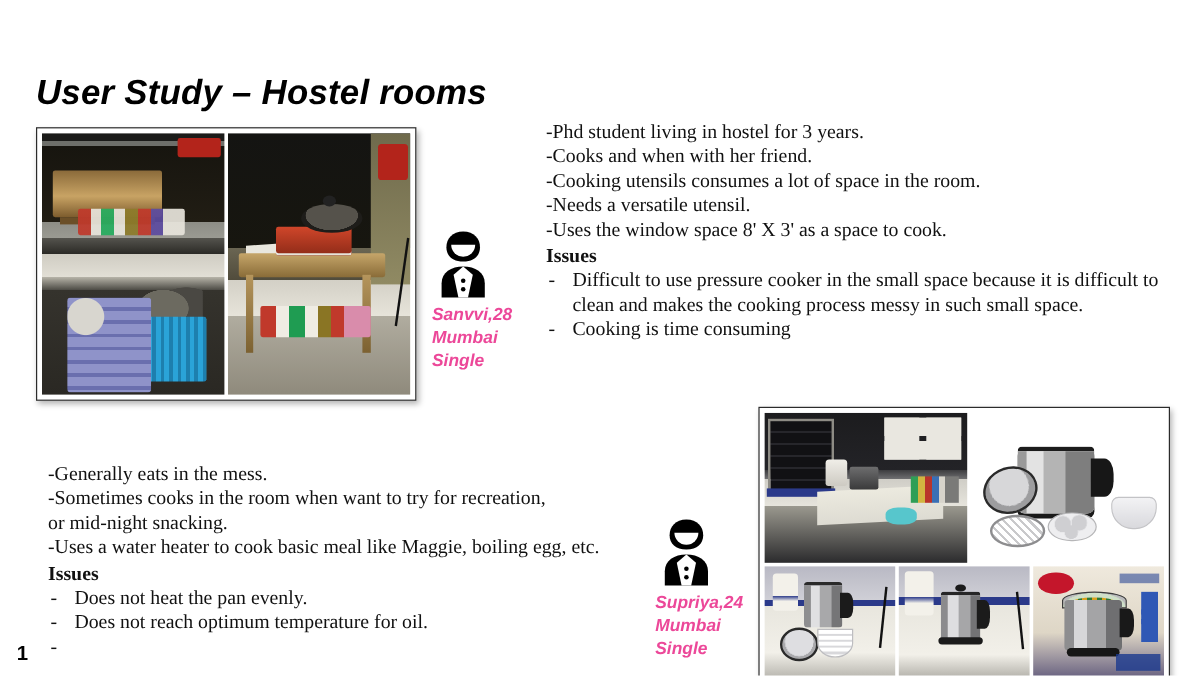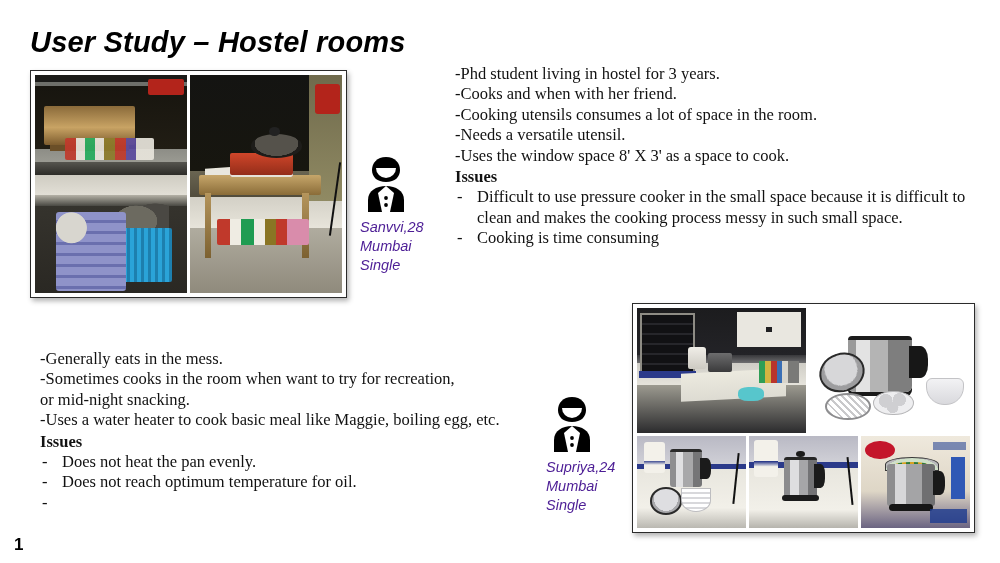--- a/index.html
+++ b/index.html
@@ -13,20 +13,21 @@
     position: relative;
     overflow: hidden;
     font-family: "Liberation Serif", serif;
     color: #000000;
   }
 
   .slide {
     position: absolute;
     inset: 0;
     background: #ffffff;
+    margin-top: 36px;
   }
 
   
   .slide-title {
     position: absolute;
     left: 30px;
     top: 26px;
     font-family: "Liberation Sans", sans-serif;
     font-weight: bold;
     font-style: italic;
@@ -507,24 +508,24 @@
     text-align: left;
   }
   .persona-icon {
     display: block;
     margin-left: 4px;
   }
   .persona-lines {
     margin-top: 4px;
     font-family: "Liberation Sans", sans-serif;
     font-style: italic;
-    font-weight: normal;
+    font-weight: bold;
     font-size: 14.5px;
     line-height: 1.32;
-    color: #4c1d95;
+    color: #ec4899;
     white-space: nowrap;
   }
   #persona-sanvvi { left: 360px; top: 156px; }
   #persona-supriya { left: 546px; top: 396px; }
 
   
   .textblock {
     position: absolute;
     font-family: "Liberation Serif", serif;
     font-size: 16.5px;

